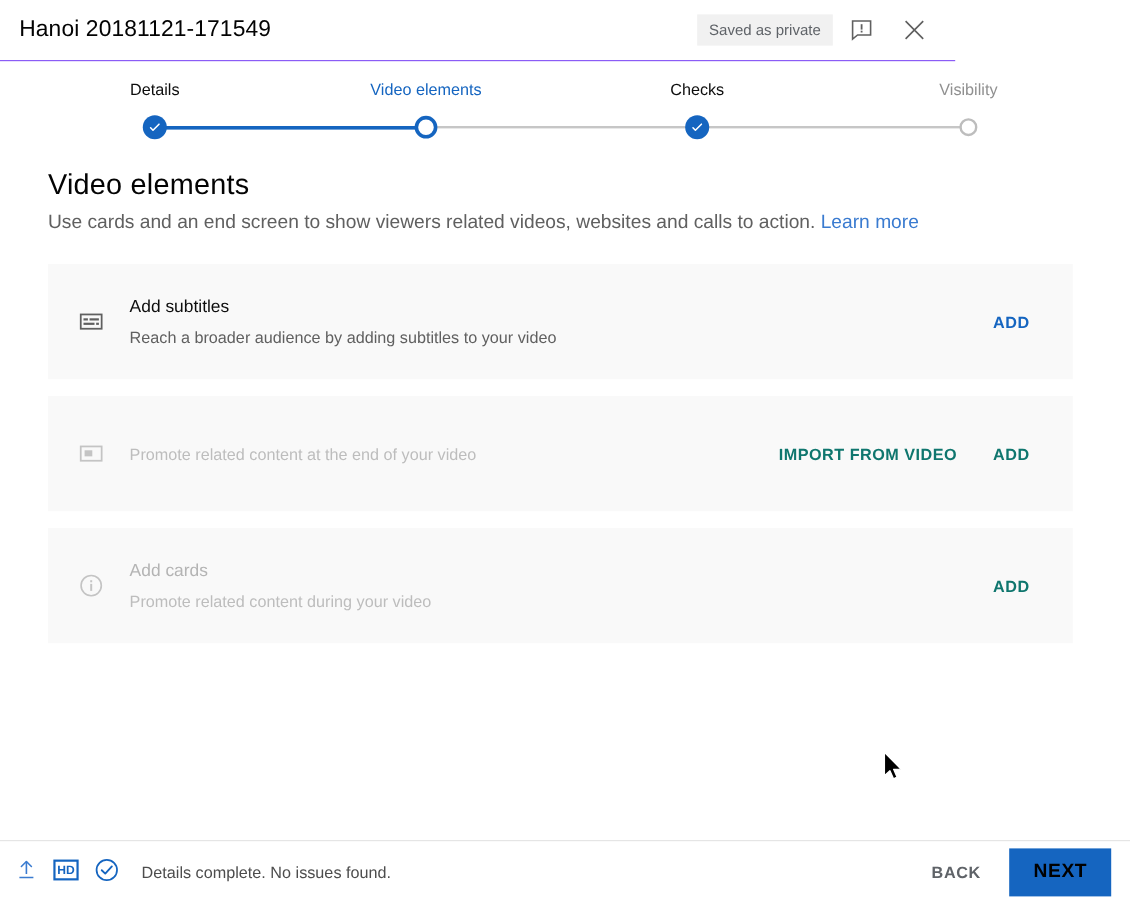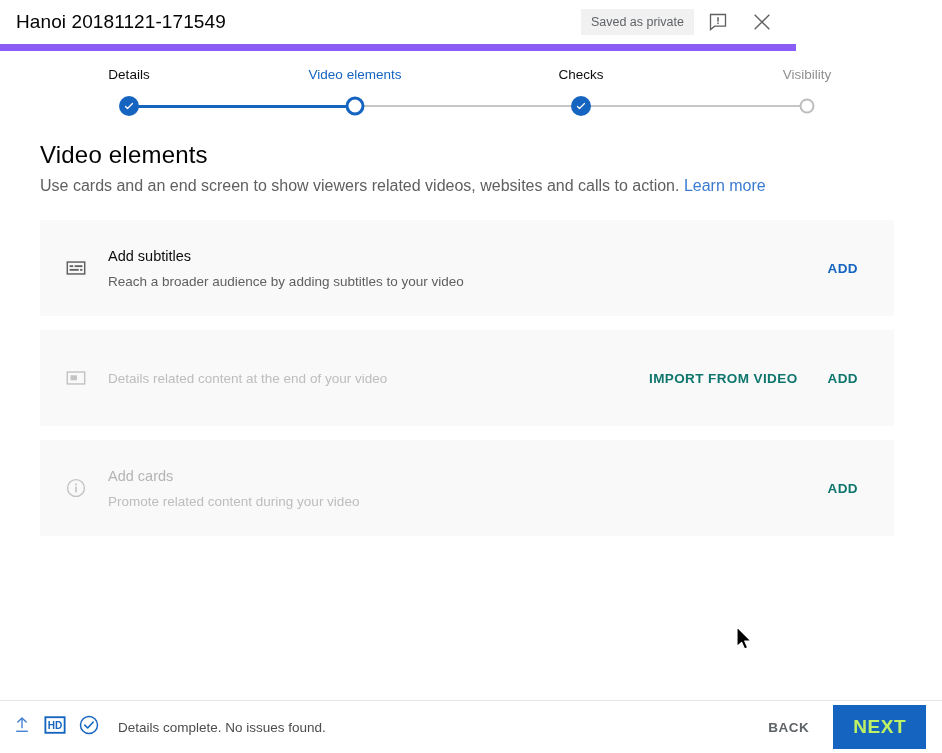--- a/index.html
+++ b/index.html
@@ -7,21 +7,21 @@
     width: 942px; height: 753px;
     background: #ffffff;
     font-family: "Liberation Sans", sans-serif;
     overflow: hidden;
   }
   #app { position: relative; width: 942px; height: 753px; background:#fff; }
 
   
   .header {
     position: absolute; top: 0; left: 0; width: 796px; height: 51px;
-    border-bottom: 7px solid #8b5cf6;
+    border-bottom: 1px solid #8b5cf6;
     display: flex; align-items: center;
   }
   .header-title {
     margin-left: 16px;
     font-size: 19px; color: #030303; font-weight: 400;
     letter-spacing: .1px;
     white-space: nowrap;
   }
   .header-right {
     margin-left: auto; display: flex; align-items: center; gap: 4px;
@@ -110,21 +110,21 @@
   }
   .status-icons { display: flex; align-items: center; gap: 12px; margin-left: 12px; }
   .status-text { margin-left: 18px; font-size: 13.5px; color: #4d4d4d; }
   .footer-right { margin-left: auto; display: flex; align-items: center; gap: 10px; padding-right: 16px; }
   .btn-back {
     font-size: 13.5px; font-weight: bold; letter-spacing: .5px; color: #5f6368;
     background: transparent; border: 0; padding: 10px 14px; cursor: pointer;
     font-family: "Liberation Sans", sans-serif;
   }
   .btn-next {
-    font-size: 19px; font-weight: bold; letter-spacing: .5px; color: #bef264;
+    font-size: 16px; font-weight: bold; letter-spacing: .5px; color: #000000;
     background: #1565c0; border: 0; padding: 11px 20px; cursor: pointer;
     font-family: "Liberation Sans", sans-serif;
   }
 
   
   .cursor { position: absolute; pointer-events: none; }
 </style>
 </head>
 <body>
 
@@ -206,21 +206,21 @@
       </div>
 
       <div class="card disabled">
         <div class="card-icon">
           <svg width="22" height="22" viewBox="0 0 24 24">
             <rect x="2.5" y="5.5" width="19" height="13" fill="none" stroke="#c4c4c4" stroke-width="1.6"></rect>
             <rect x="6" y="9" width="7" height="5.5" fill="#c4c4c4"></rect>
           </svg>
         </div>
         <div class="card-text">
-          <div class="card-desc">Details related content at the end of your video</div>
+          <div class="card-desc">Promote related content at the end of your video</div>
         </div>
         <div class="card-actions">
           <div class="text-action">IMPORT FROM VIDEO</div>
           <div class="text-action">ADD</div>
         </div>
       </div>
 
       <div class="card disabled">
         <div class="card-icon">
           <svg width="22" height="22" viewBox="0 0 24 24">

